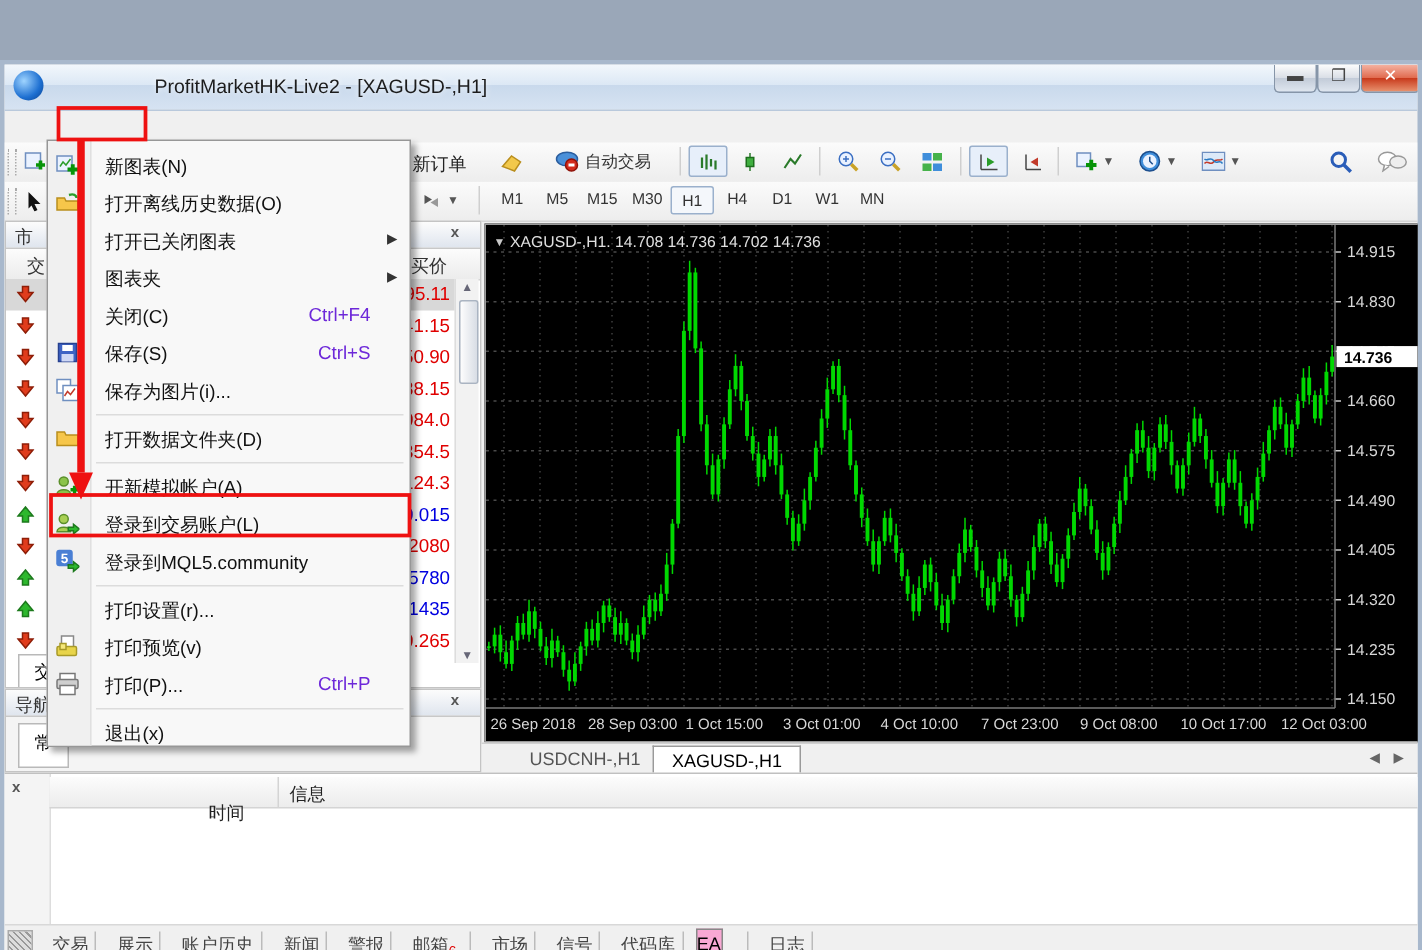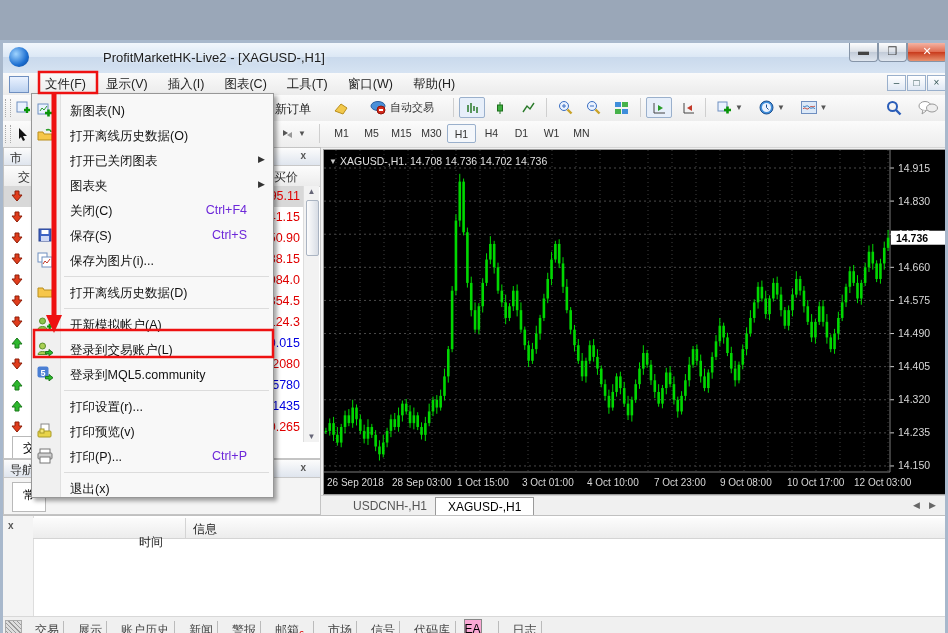--- a/index.html
+++ b/index.html
@@ -76,27 +76,20 @@
 <div id="win">
 
   <div id="titlebar" class="abs">
     <div class="abs" style="left:6px;top:4px;width:20px;height:20px;border-radius:50%;background:radial-gradient(circle at 35% 35%,#9fd4ff,#1d6fd1 60%,#0b3f8a);"></div>
     <span id="title" class="abs">ProfitMarketHK-Live2 - [XAGUSD-,H1]</span>
     <div class="wbtn abs" style="left:846px;width:29px;">▬</div>
     <div class="wbtn abs" style="left:875px;width:29px;">❒</div>
     <div class="wbtn abs" id="btn-close" style="left:904px;width:40px;">✕</div>
   </div>
 
-  <div id="menubar" class="abs">
-    <span class="abs" style="left:6px;top:3px;width:18px;height:15px;border:1px solid #6f8fc0;background:linear-gradient(#eaf2ff,#bcd2f0);"></span>
-    <span id="menubar-items" class="abs" style="left:32px;top:0;"><span class="menu-item">文件(F)</span><span class="menu-item">显示(V)</span><span class="menu-item">插入(I)</span><span class="menu-item">图表(C)</span><span class="menu-item">工具(T)</span><span class="menu-item">窗口(W)</span><span class="menu-item">帮助(H)</span></span>
-    <div class="childbtn abs" style="left:884px;">–</div>
-    <div class="childbtn abs" style="left:904px;">□</div>
-    <div class="childbtn abs" style="left:924px;">×</div>
-  </div>
 
   <div class="toolbar abs" style="top:52px;">
     <div class="grip abs" style="left:2px;"></div>
     <div class="tbtn abs" style="left:9px;width:22px;">
       <svg width="15" height="14">
           <rect x="1" y="1" width="10" height="10" fill="#eaf2ff" stroke="#6f8fc0"></rect>
           <path d="M8 9h6M11 6v6" stroke="#089408" stroke-width="2.4"></path>
         </svg>
     </div>
     <span class="abs" style="left:272px;top:6px;font-size:12px;color:#222;">新订单</span>
@@ -798,21 +791,21 @@
               <rect x="5" y="5" width="10" height="10" fill="#fff" stroke="#6f8fc0"></rect>
               <path d="M6 12l2-3 2 2 3-4" stroke="#c23a2a" fill="none"></path>
             </svg></span>
           <span class="fm-label">保存为图片(i)...</span>
         </div>
         <div class="fm-sep abs" style="top: 182px;"></div>
         <div class="fm-item abs" style="top: 186px;">
           <span class="fm-ic"><svg width="16" height="16">
               <path d="M1 4h5l1 2h8v7H1z" fill="#f6c64a" stroke="#b98e1d"></path>
             </svg></span>
-          <span class="fm-label">打开离线历史数据(D)</span>
+          <span class="fm-label">打开数据文件夹(D)</span>
         </div>
         <div class="fm-sep abs" style="top: 214px;"></div>
         <div class="fm-item abs" style="top: 218px;">
           <span class="fm-ic"><svg width="16" height="16">
               <circle cx="5.5" cy="5" r="3" fill="#8bc34a" stroke="#5a8f2a"></circle>
               <path d="M1 13.5c0-4 9-4 9 0z" fill="#8bc34a" stroke="#5a8f2a"></path>
               <path d="M10 10.5h5.5M12.7 7.8v5.5" stroke="#089408" stroke-width="2.2"></path>
             </svg></span>
           <span class="fm-label">开新模拟帐户(A)</span>
         </div>

